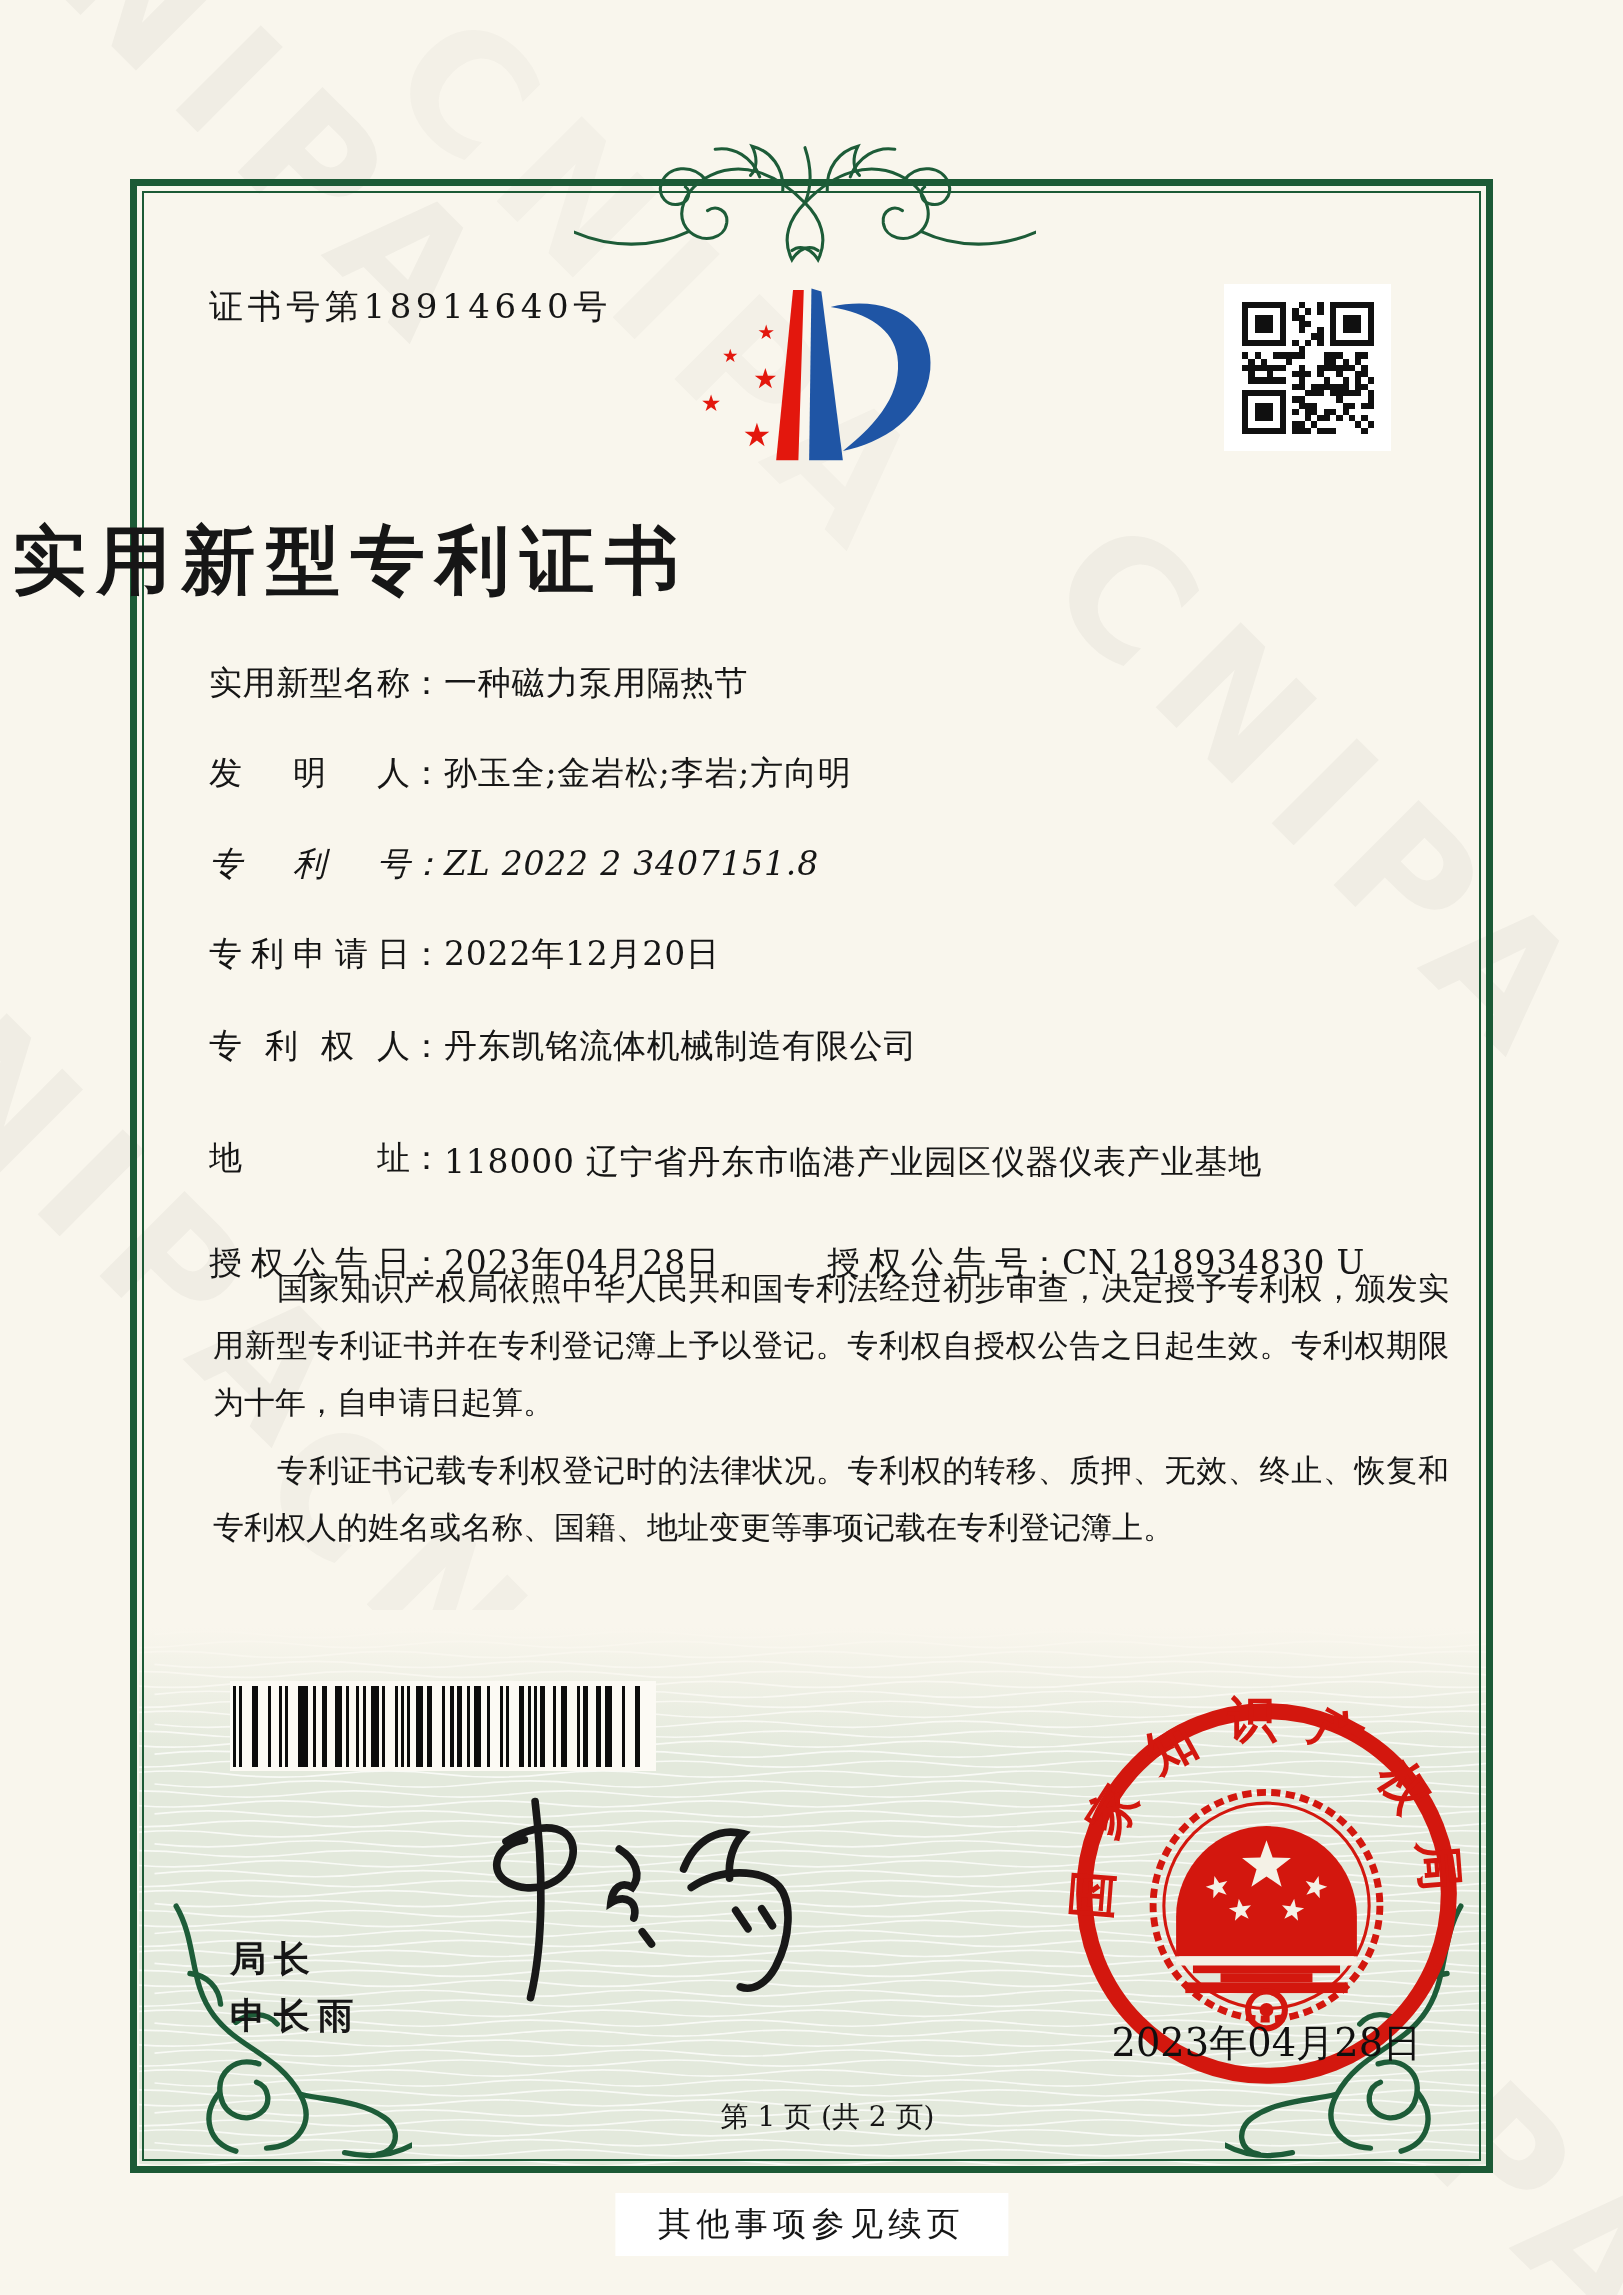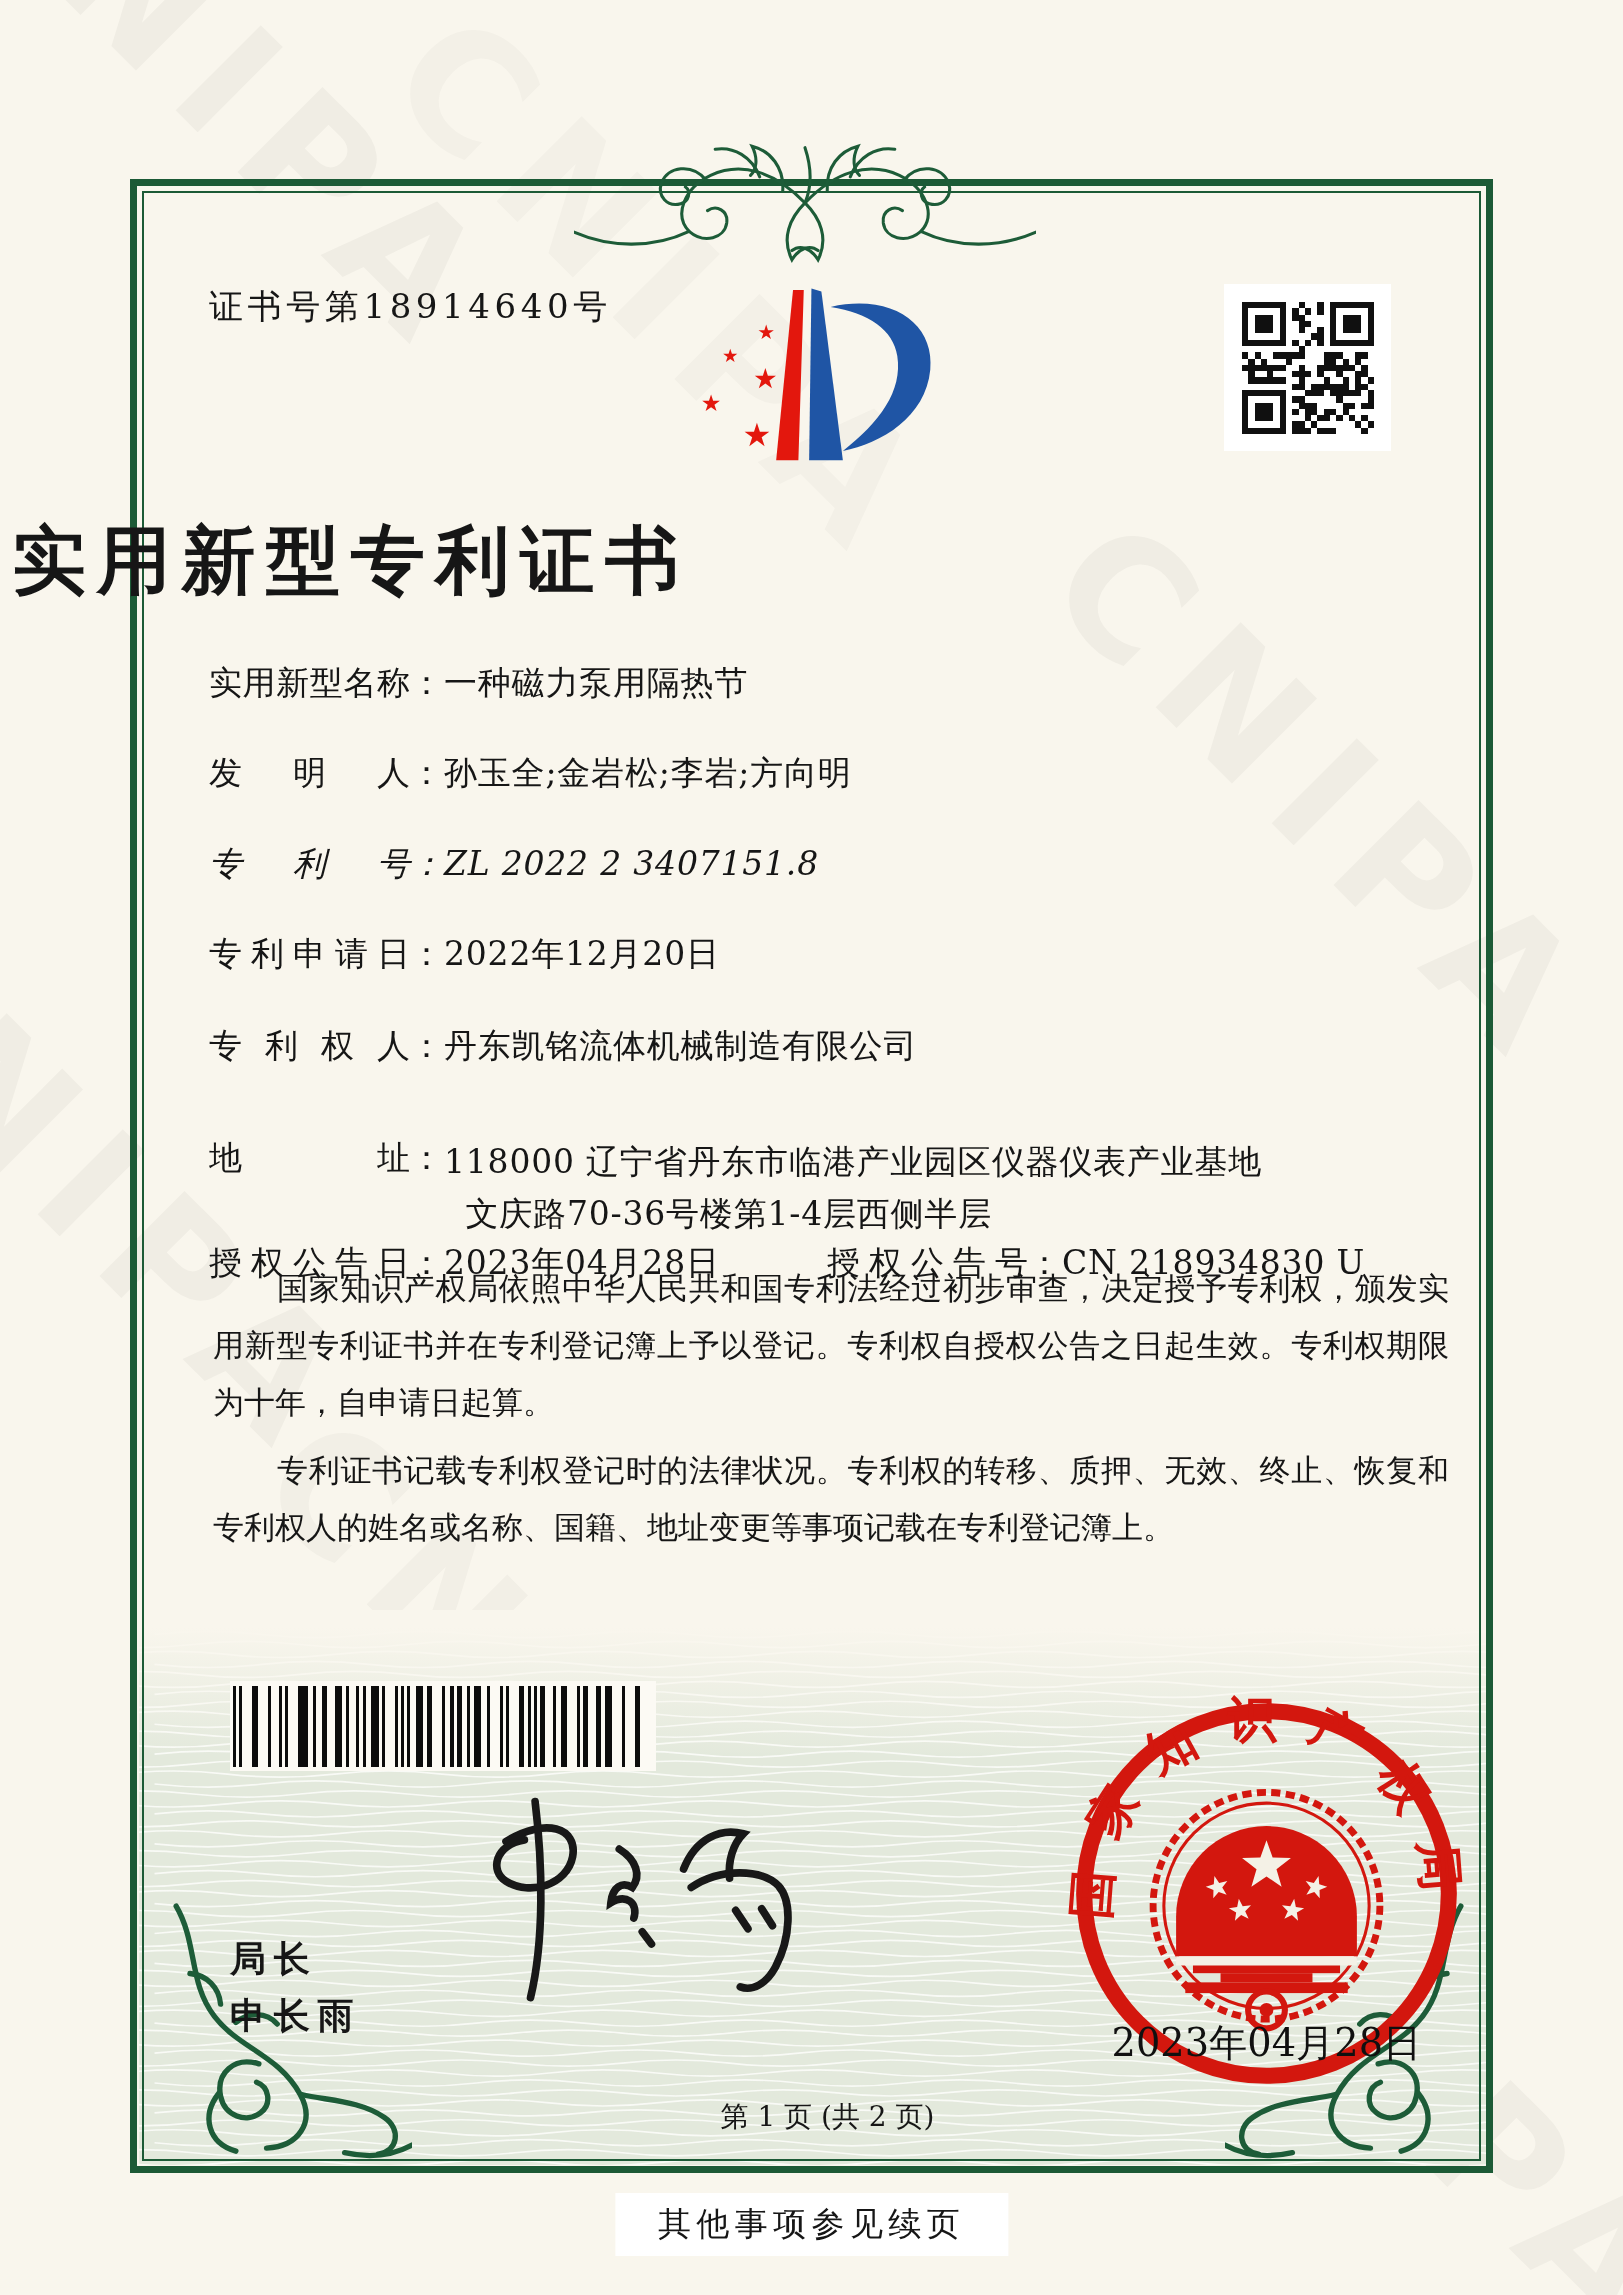--- a/index.html
+++ b/index.html
@@ -456,21 +456,21 @@
 <div class="field-row r3">
   <span class="flabel">专利号</span><span class="fcolon">：</span><span class="fvalue">ZL 2022 2 3407151.8</span>
 </div>
 <div class="field-row r4">
   <span class="flabel">专利申请日</span><span class="fcolon">：</span><span class="fvalue">2022年12月20日</span>
 </div>
 <div class="field-row r5">
   <span class="flabel">专利权人</span><span class="fcolon">：</span><span class="fvalue">丹东凯铭流体机械制造有限公司</span>
 </div>
 <div class="field-row r6">
-  <span class="flabel">地址</span><span class="fcolon">：</span><span class="fvalue"><span>118000 辽宁省丹东市临港产业园区仪器仪表产业基地</span><br><span style="margin-left:21.5px">文庆路70-36号楼第1-4层西侧半层</span></span>
+  <span class="flabel">地址</span><span class="fcolon">：</span><span class="fvalue"><span>118000 辽宁省丹东市临港产业园区仪器仪表产业基地</span><br></span>
 </div>
 <div class="field-row r7">
   <span class="flabel">授权公告日</span><span class="fcolon">：</span><span class="fvalue">2023年04月28日</span>
   <span class="grant-no">
     <span class="flabel">授权公告号</span><span class="fcolon">：</span><span class="fvalue">CN 218934830 U</span>
   </span>
 </div>
 
 <div class="legal">
   <p>国家知识产权局依照中华人民共和国专利法经过初步审查，决定授予专利权，颁发实用新型专利证书并在专利登记簿上予以登记。专利权自授权公告之日起生效。专利权期限为十年，自申请日起算。</p>

